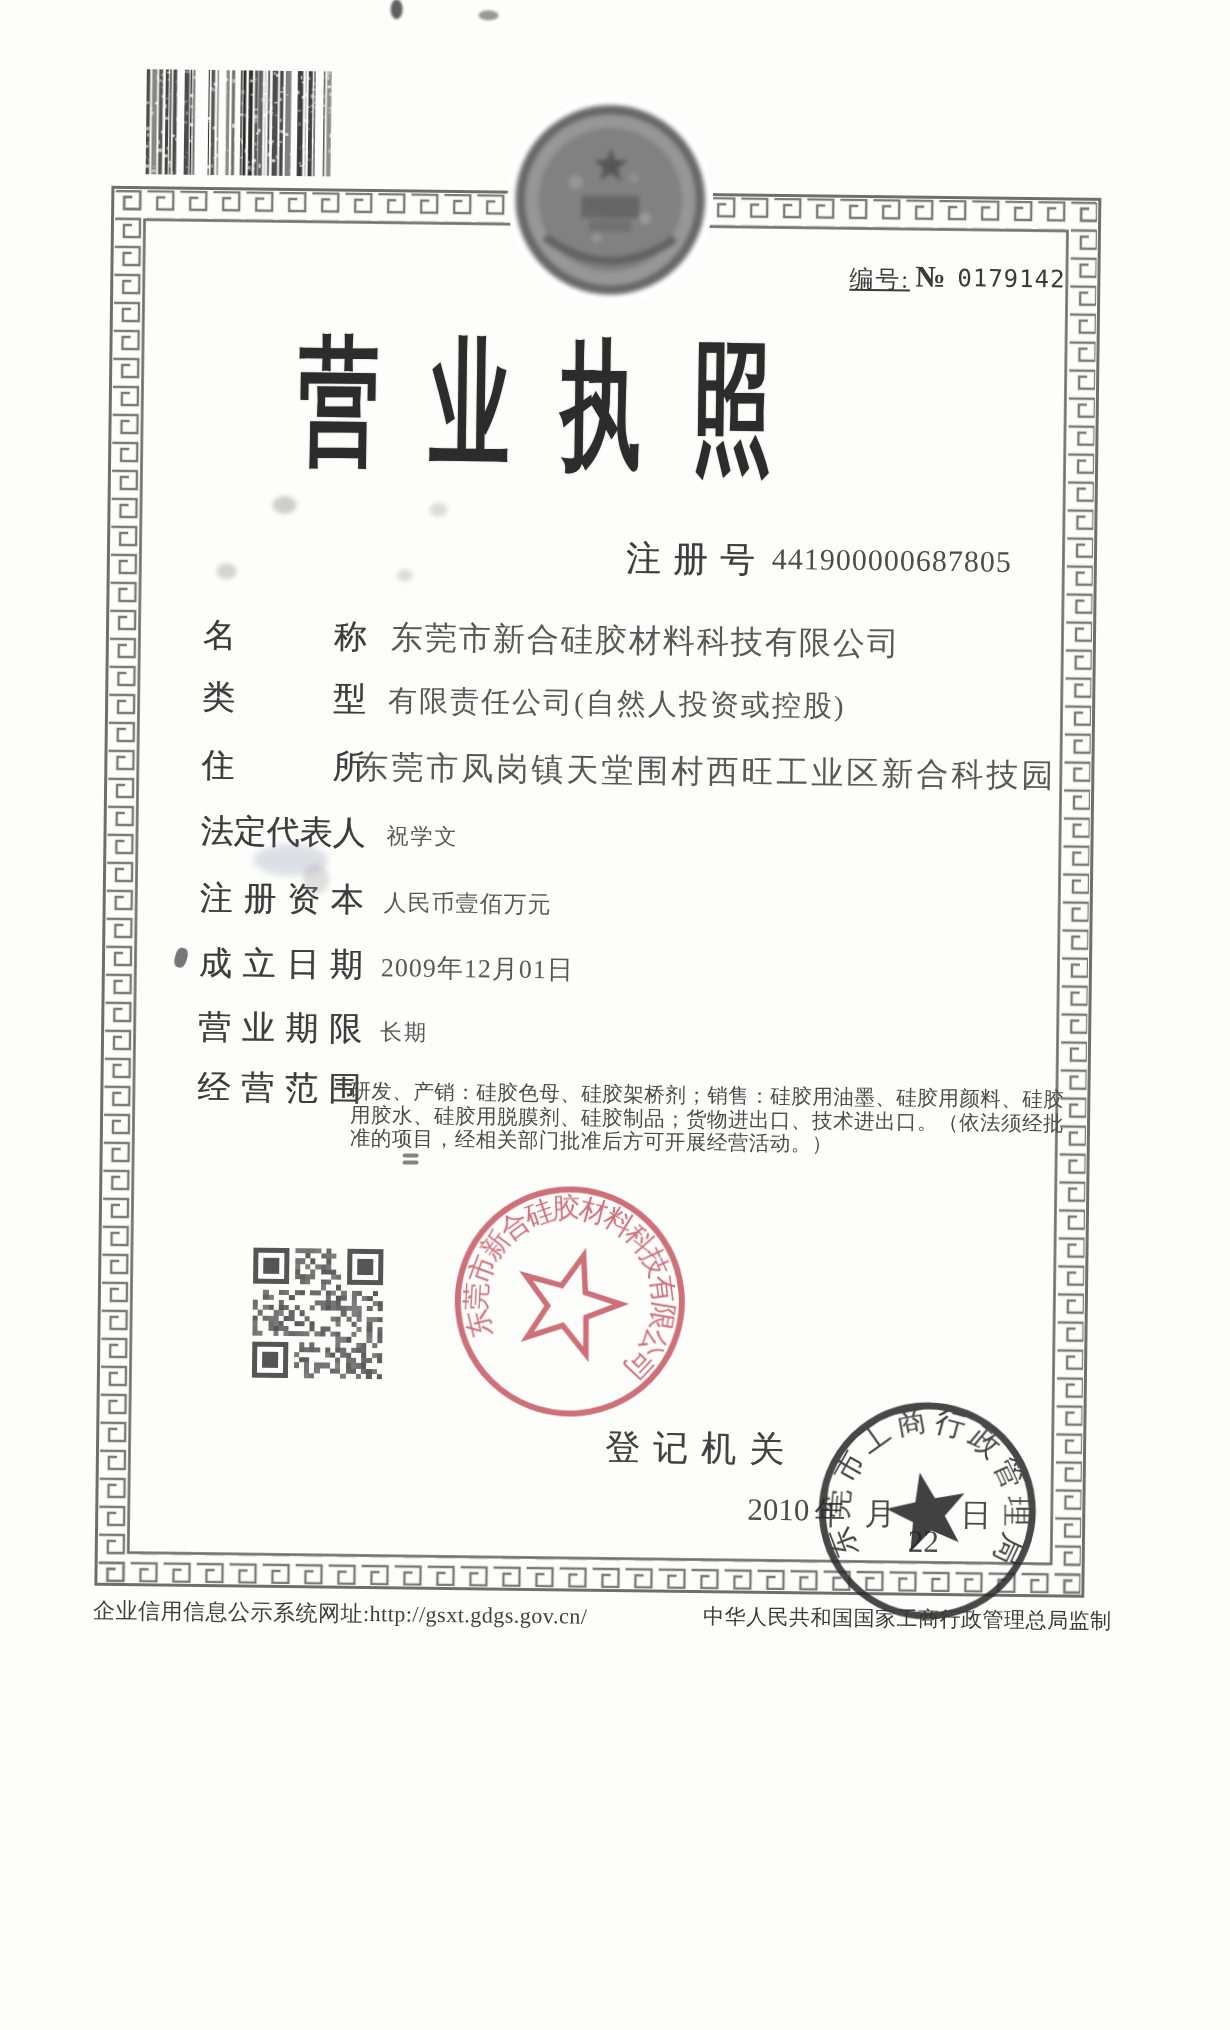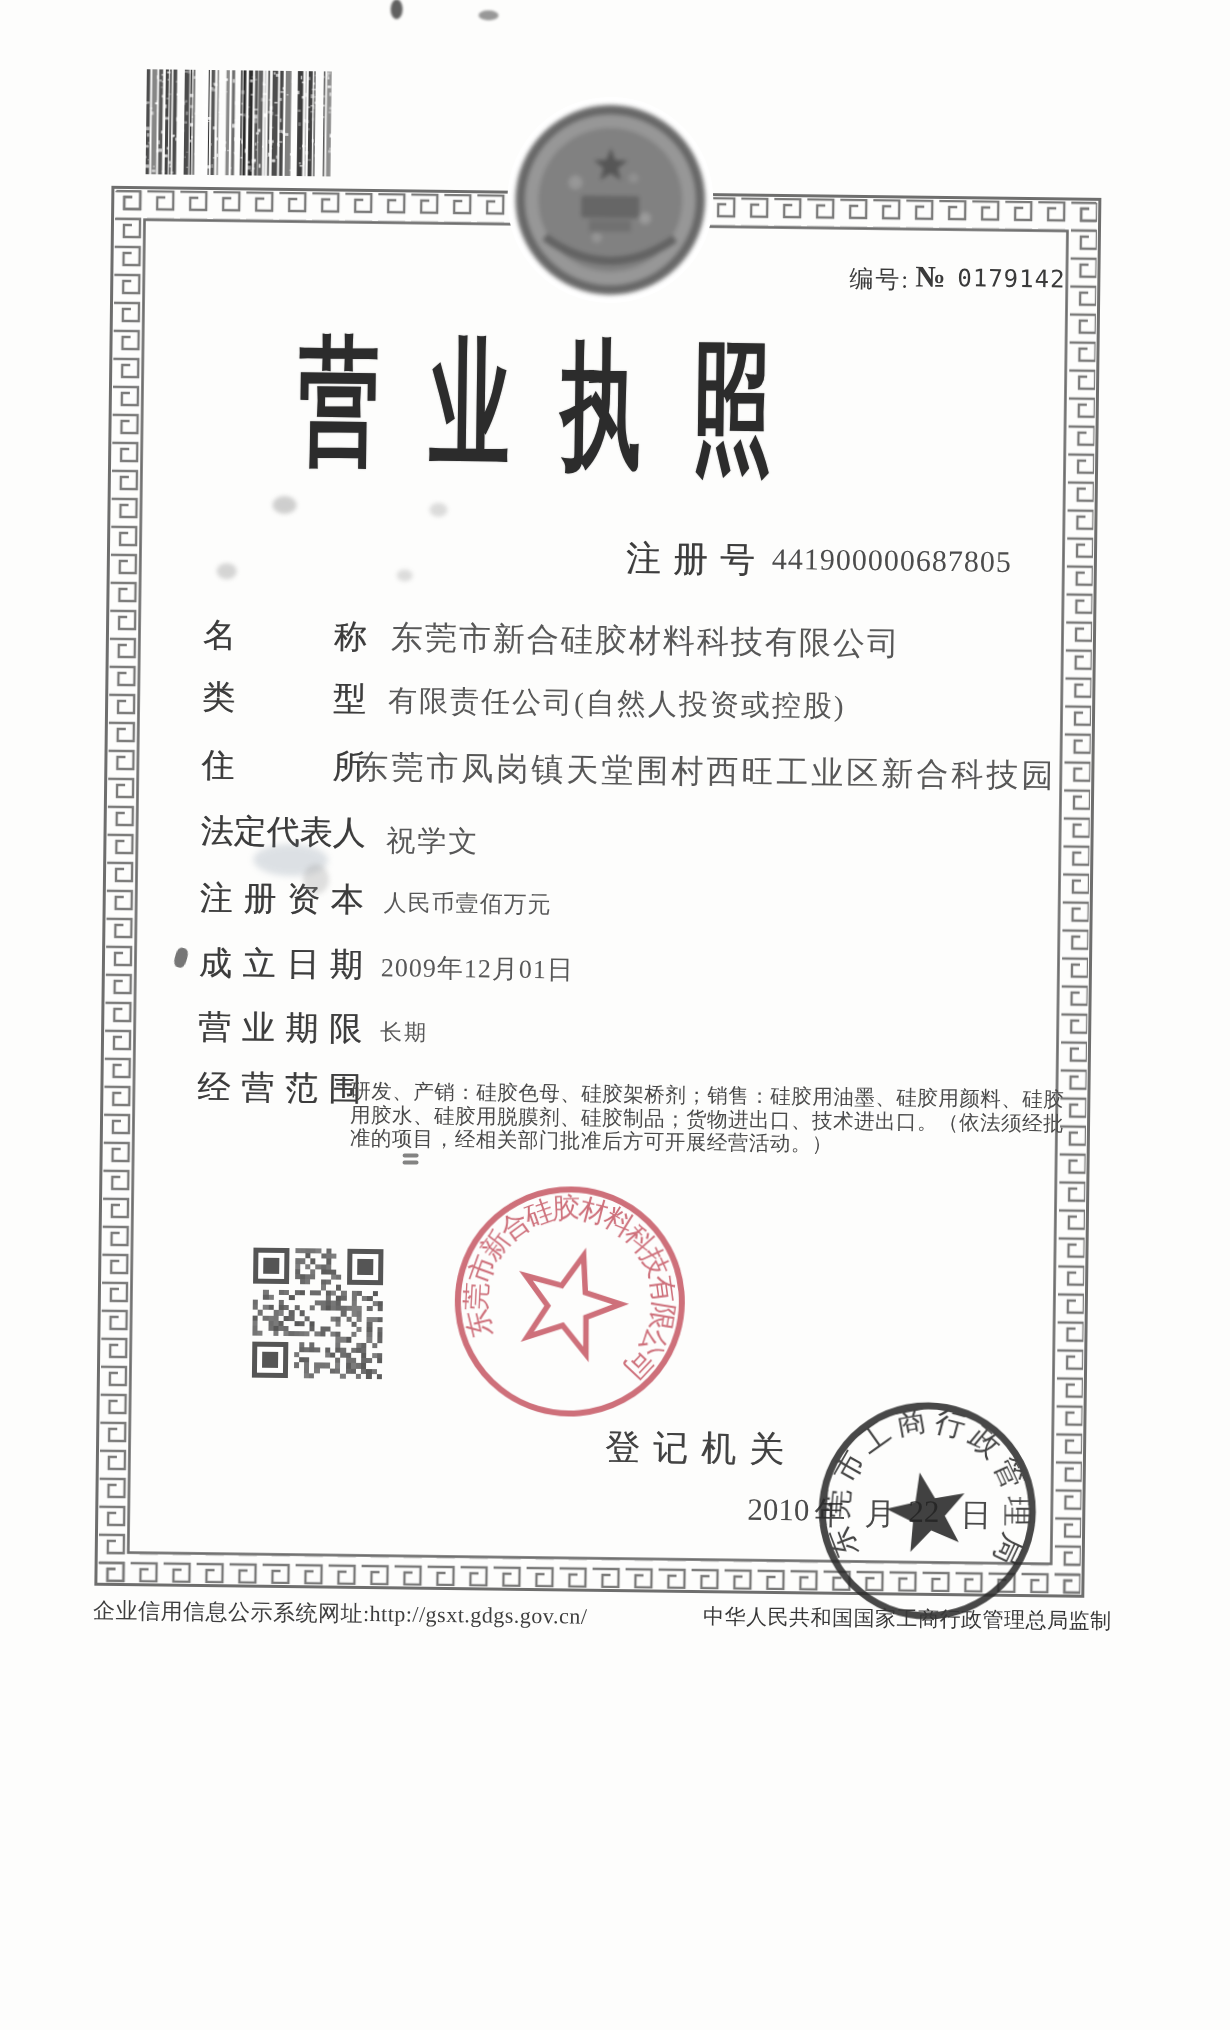--- a/index.html
+++ b/index.html
@@ -8,21 +8,21 @@
   .sheet{position:absolute;inset:0;transform:rotate(0.7deg);transform-origin:615px 880px;}
 
   
   .frame{position:absolute;left:103px;top:192px;filter:blur(0.3px);}
   .emblem{position:absolute;left:497px;top:88px;}
   .barcode{position:absolute;left:135px;top:75px;width:192px;height:105px;filter:blur(0.5px) contrast(1.05);}
   .qr{position:absolute;left:258px;top:1252px;width:130px;height:130px;filter:blur(0.3px);opacity:.92;}
 
   
   .serial{position:absolute;top:256px;left:0;width:1230px;height:40px;color:#3a3a3a;}
-  .serial .lab{position:absolute;left:842px;top:4px;font-size:24px;letter-spacing:2px;}
+  .serial .lab{position:absolute;left:842px;top:4px;font-size:24px;letter-spacing:2px;text-decoration:underline;}
   .serial .no{position:absolute;left:908px;top:0;font-size:30px;font-weight:bold;font-family:"Liberation Serif",serif;}
   .serial .num{position:absolute;left:950px;top:4px;font-size:24px;letter-spacing:1px;font-family:"DejaVu Sans Mono",monospace;}
 
   
   .title{position:absolute;left:293px;top:330px;font-family:"Liberation Sans",sans-serif;
          font-weight:800;font-size:138px;line-height:1.1;letter-spacing:88px;color:#2c2c2c;
          white-space:nowrap;transform:scaleX(0.58);transform-origin:0 0;
          text-shadow:0 0 2px rgba(45,45,45,.45);}
 
   
@@ -41,21 +41,21 @@
 
   
   .red-seal{position:absolute;left:455px;top:1182px;filter:blur(0.6px);}
   .black-seal{position:absolute;left:820px;top:1392px;filter:blur(0.5px);}
 
   
   .registrar{position:absolute;left:612px;top:1424px;font-size:35px;letter-spacing:13px;color:#424242;
              white-space:nowrap;text-shadow:.5px 0 0 rgba(60,60,60,.55);}
   .dateline{position:absolute;left:0;top:1490px;width:1230px;height:40px;color:#4a4a4a;font-size:31px;}
   .dateline span{position:absolute;white-space:nowrap;}
-  .d-year{left:755px;} .d-yu{left:822px;} .d-mu{left:872px;} .d-day{left:916px;} .d-du{left:968px;}
+  .d-year{left:755px;} .d-yu{left:822px;} .d-mu{left:872px;} .d-day{left:916px;margin-top:30px;} .d-du{left:968px;}
 
   
   .footer-left{position:absolute;left:102px;top:1602px;font-size:22px;color:#3e3e3e;letter-spacing:.5px;}
   .footer-right{position:absolute;left:712px;top:1601px;font-size:21px;color:#383838;letter-spacing:.5px;}
 
   
   .smudge{position:absolute;border-radius:50%;}
   .sm1{left:268px;top:500px;width:24px;height:18px;background:#8a8a8a;opacity:.4;filter:blur(2px);}
   .sm2{left:425px;top:505px;width:18px;height:14px;background:#8f8f8f;opacity:.3;filter:blur(2px);}
   .sm3{left:213px;top:568px;width:20px;height:16px;background:#8a8a8a;opacity:.35;filter:blur(2px);}
@@ -423,21 +423,21 @@
     <div class="row" style="top:680px">
       <div class="flabel">类型</div>
       <div class="fvalue" style="left:386px;top:4px;font-size:29px;letter-spacing:2px">有限责任公司(自然人投资或控股)</div>
     </div>
     <div class="row" style="top:748px">
       <div class="flabel">住所</div>
       <div class="fvalue" style="left:355px;top:1px;font-size:32px;letter-spacing:3px">东莞市凤岗镇天堂围村西旺工业区新合科技园</div>
     </div>
     <div class="row" style="top:814px">
       <div class="flabel">法定代表人</div>
-      <div class="fvalue" style="left:386px;top:10px;font-size:29px;letter-spacing:2px">祝学文</div>
+      <div class="fvalue" style="left:386px;top:10px;font-size:22px;letter-spacing:2px">祝学文</div>
     </div>
     <div class="row" style="top:881px">
       <div class="flabel">注册资本</div>
       <div class="fvalue" style="left:384px;top:9px;font-size:23px;letter-spacing:1px">人民币壹佰万元</div>
     </div>
     <div class="row" style="top:946px">
       <div class="flabel">成立日期</div>
       <div class="fvalue" style="left:382px;top:7px;font-size:26px;letter-spacing:1px">2009年12月01日</div>
     </div>
     <div class="row" style="top:1010px">

